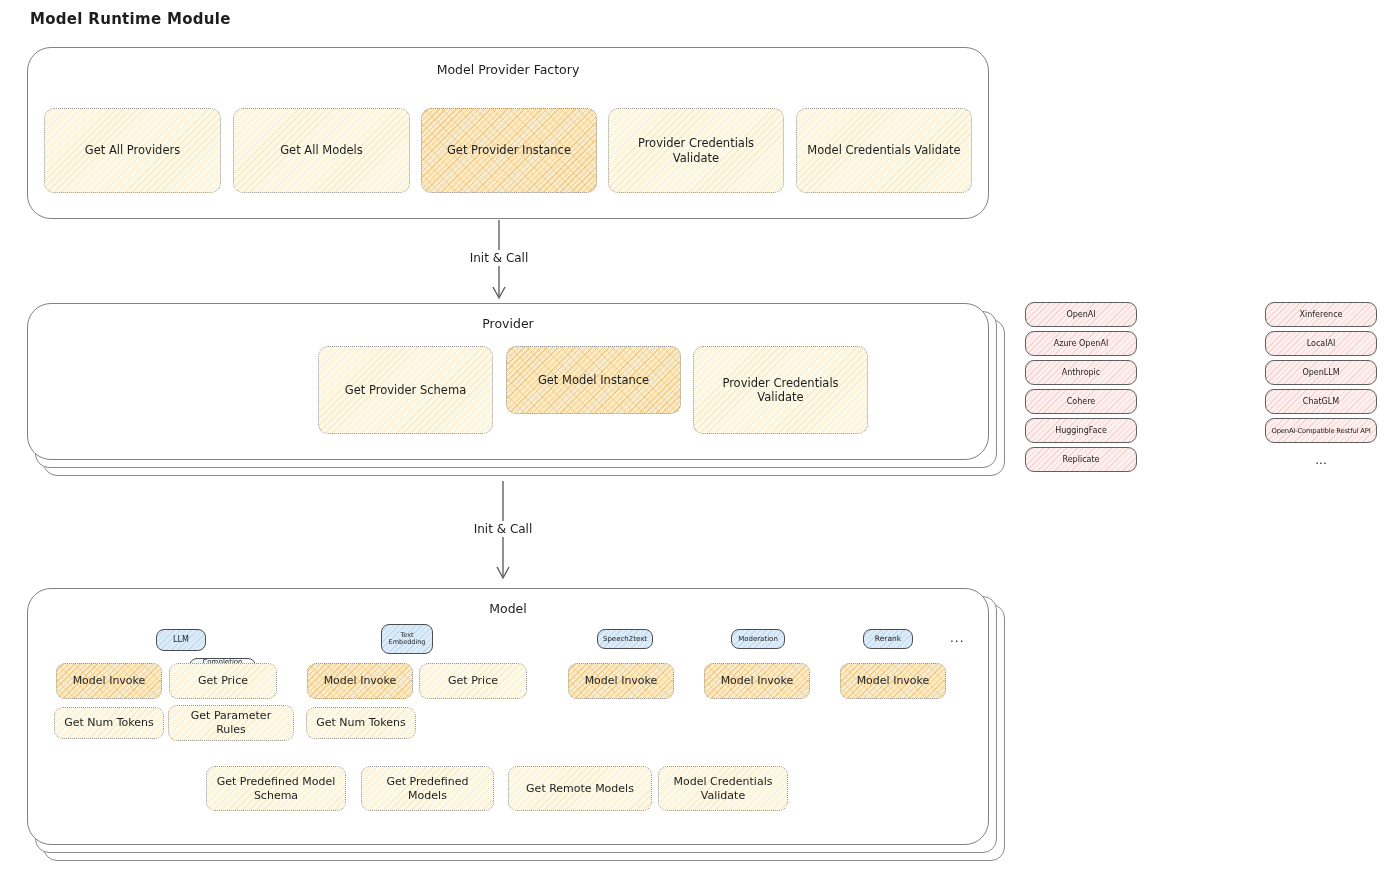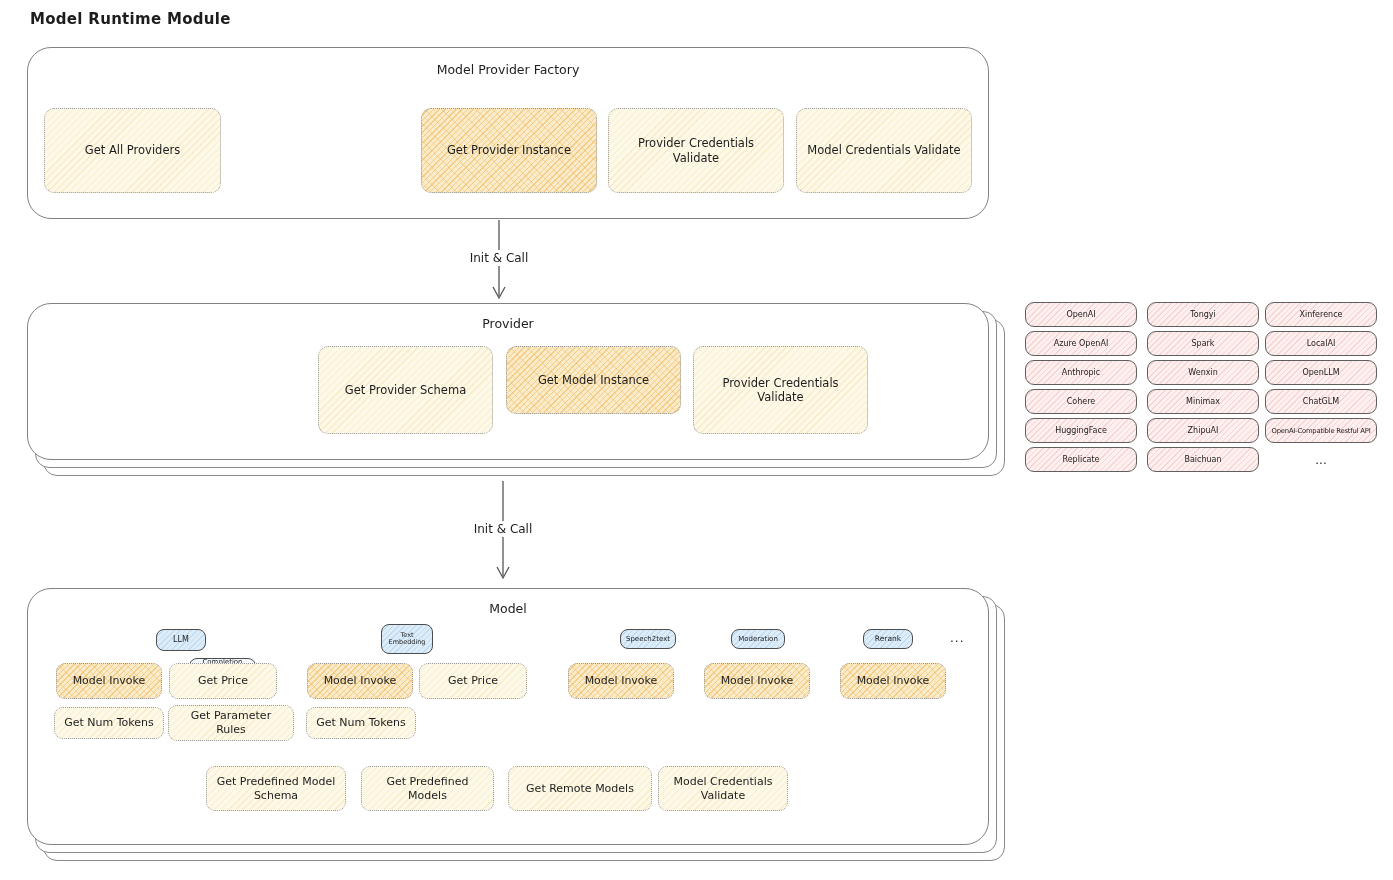--- a/index.html
+++ b/index.html
@@ -68,20 +68,21 @@
 </head>
 <body>
 
 <div id="canvas">
 
   <div class="abs page-title" style="left:30px;top:10px;">Model Runtime Module</div>
 
   <div class="abs container" style="left:27px;top:47px;width:960px;height:170px;">
     <div class="container-title" style="top:14px;">Model Provider Factory</div>
     <div class="fbox" style="left:16px;top:60px;width:177px;height:85px;">Get All Providers</div>
+    <div class="fbox" style="left:205px;top:60px;width:177px;height:85px;">Get All Models</div>
     <div class="fbox dark" style="left:393px;top:60px;width:176px;height:85px;">Get Provider Instance</div>
     <div class="fbox" style="left:580px;top:60px;width:176px;height:85px;">Provider Credentials Validate</div>
     <div class="fbox" style="left:768px;top:60px;width:176px;height:85px;">Model Credentials Validate</div>
   </div>
 
   <svg class="flow" width="1393" height="880">
     <g stroke="#555555" stroke-width="1.3" fill="none">
       <line x1="499" y1="220" x2="499" y2="296"></line>
       <polyline points="493,287 499,298 505,287"></polyline>
       <line x1="503" y1="481" x2="503" y2="576"></line>
@@ -101,47 +102,39 @@
   </div>
 
   <div class="chip-col" style="left:1025px;top:302px;">
     <div class="chip">OpenAI</div>
     <div class="chip">Azure OpenAI</div>
     <div class="chip">Anthropic</div>
     <div class="chip">Cohere</div>
     <div class="chip">HuggingFace</div>
     <div class="chip">Replicate</div>
   </div>
-  <div class="chip-col" style="left:1147px;top:302px;">
-    <div class="chip">Tongyi</div>
-    <div class="chip">Spark</div>
-    <div class="chip">Wenxin</div>
-    <div class="chip">Minimax</div>
-    <div class="chip">ZhipuAI</div>
-    <div class="chip">Baichuan</div>
-  </div>
   <div class="chip-col" style="left:1265px;top:302px;">
     <div class="chip">Xinference</div>
     <div class="chip">LocalAI</div>
     <div class="chip">OpenLLM</div>
     <div class="chip">ChatGLM</div>
     <div class="chip tiny">OpenAI-Compatible Restful API</div>
     <div class="more-cell">...</div>
   </div>
 
   <div class="abs stack-layer" style="left:43px;top:604px;width:960px;height:255px;"></div>
   <div class="abs stack-layer" style="left:35px;top:596px;width:960px;height:255px;"></div>
   <div class="abs container" style="left:27px;top:588px;width:960px;height:255px;">
     <div class="container-title" style="top:12px;">Model</div>
 
     <div class="badge llm" style="left:104px;top:40px;width:50px;height:22px;">LLM</div>
     <div class="badge white" style="left:161px;top:33px;width:67px;height:16px;">Completion Model</div>
     <div class="badge white" style="left:161px;top:51px;width:67px;height:16px;">Chat Model</div>
     <div class="badge" style="left:353px;top:35px;width:52px;height:30px;font-size:6.5px;">Text Embedding</div>
-    <div class="badge" style="left:592px;top:40px;width:56px;height:20px;">Speech2text</div>
+    <div class="badge" style="left:569px;top:40px;width:56px;height:20px;">Speech2text</div>
     <div class="badge" style="left:703px;top:40px;width:54px;height:20px;">Moderation</div>
     <div class="badge" style="left:835px;top:40px;width:50px;height:20px;font-size:7.5px;">Rerank</div>
     <div class="dots" style="left:922px;top:42px;">...</div>
 
     <div class="fbox dark small" style="left:28px;top:74px;width:106px;height:36px;">Model Invoke</div>
     <div class="fbox small" style="left:141px;top:74px;width:108px;height:36px;">Get Price</div>
     <div class="fbox dark small" style="left:279px;top:74px;width:106px;height:36px;">Model Invoke</div>
     <div class="fbox small" style="left:391px;top:74px;width:108px;height:36px;">Get Price</div>
     <div class="fbox dark small" style="left:540px;top:74px;width:106px;height:36px;">Model Invoke</div>
     <div class="fbox dark small" style="left:676px;top:74px;width:106px;height:36px;">Model Invoke</div>

